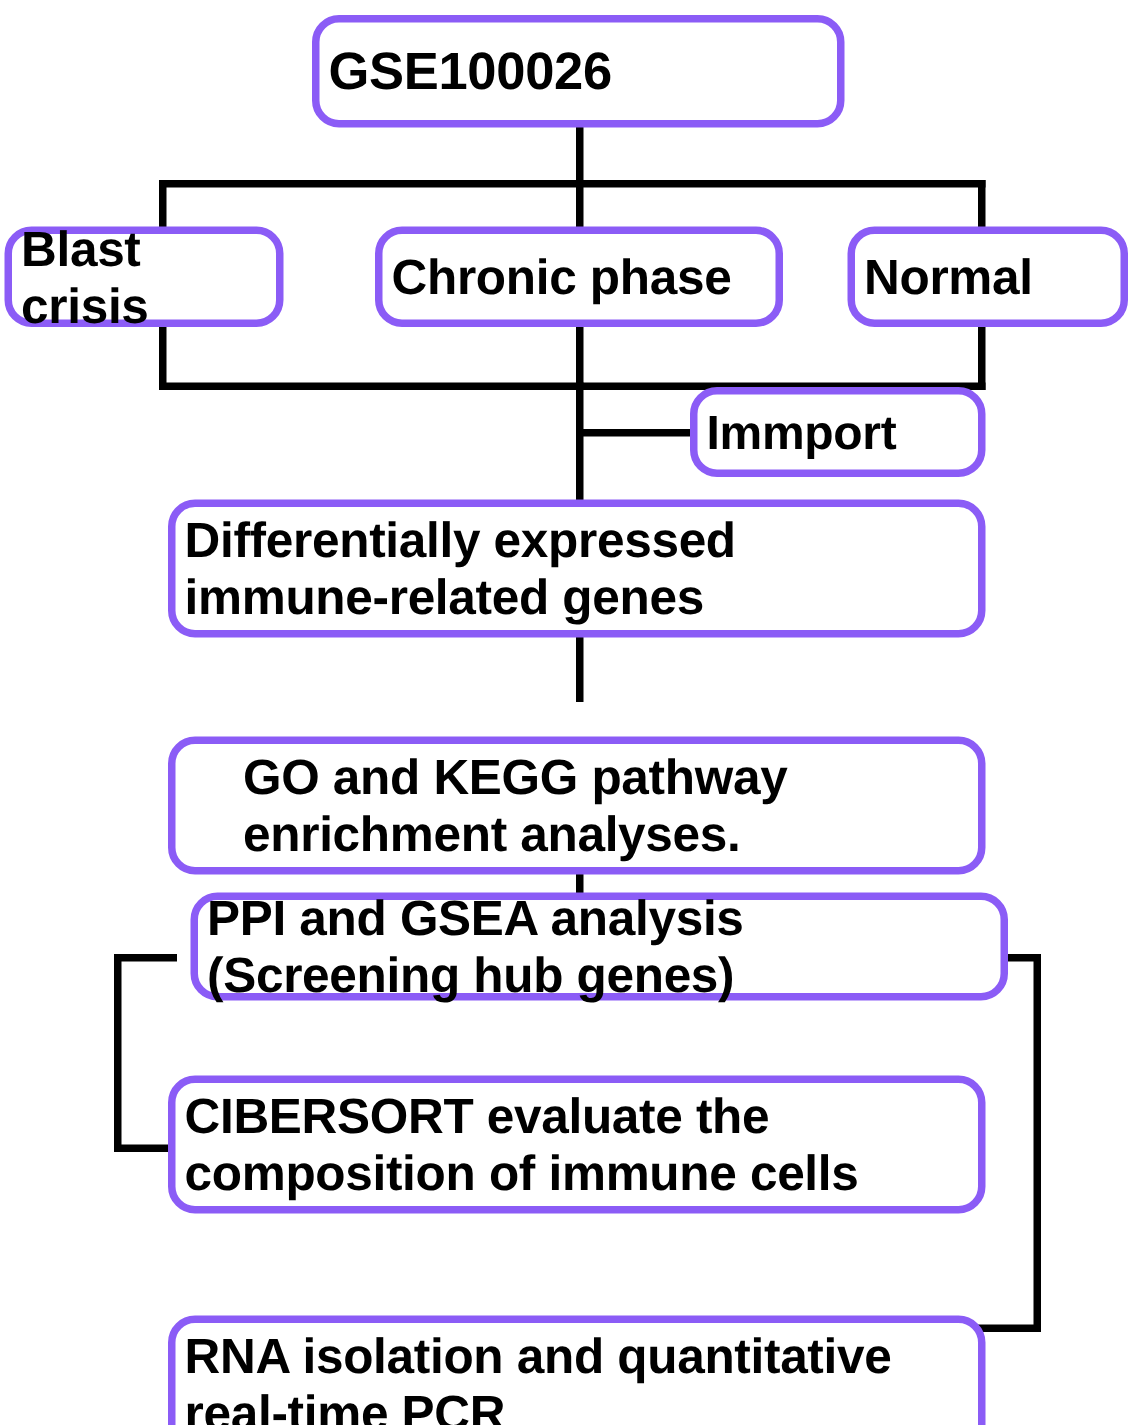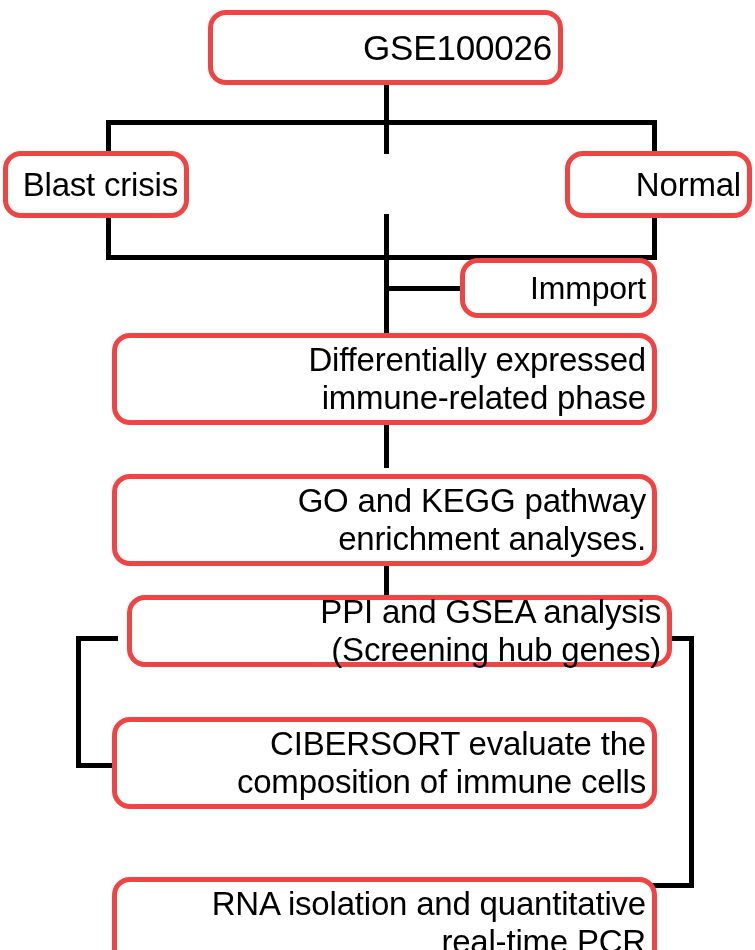--- a/index.html
+++ b/index.html
@@ -15,29 +15,29 @@
     position: relative;
     width: 755px;
     height: 950px;
     background: #ffffff;
     overflow: hidden;
   }
   
   .node {
     position: absolute;
     box-sizing: border-box;
-    border: 5px solid #ef4444;
+    border: 5px solid #8b5cf6;
     border-radius: 18px;
     background: #ffffff;
     display: flex;
     align-items: center;
     justify-content: center;
-    text-align: right;
+    text-align: left;
     color: #000000;
-    font-weight: 400;
+    font-weight: 700;
     line-height: 1.14;
     letter-spacing: -0.2px;
     z-index: 3;
     padding: 0 6px;
   }
   .node .node-label {
     display: block;
     white-space: pre-line;
     width: 100%;
   }
@@ -89,35 +89,38 @@
   <div class="conn conn-h" style="left:650px; top:883px; width:44px;"></div>
 
   <div class="node node-title" style="left:208px; top:10px; width:355px; height:75px;">
     <span class="node-label">GSE100026</span>
   </div>
 
   <div class="node node-stage" style="left:3px; top:151px; width:186px; height:67px;">
     <span class="node-label">Blast crisis</span>
   </div>
 
+  <div class="node node-stage" style="left:250px; top:151px; width:272px; height:67px;">
+    <span class="node-label">Chronic phase</span>
+  </div>
 
   <div class="node node-stage" style="left:565px; top:151px; width:187px; height:67px;">
     <span class="node-label">Normal</span>
   </div>
 
   <div class="node node-source" style="left:460px; top:258px; width:197px; height:60px;">
     <span class="node-label">Immport</span>
   </div>
 
   <div class="node node-step" style="left:112px; top:333px; width:545px; height:92px;">
     <span class="node-label">Differentially expressed
-immune-related phase</span>
+immune-related genes</span>
   </div>
 
-  <div class="node node-step" style="left:112px; top:474px; width:545px; height:92px;padding-left:45px;">
+  <div class="node node-step" style="left:112px; top:491px; width:545px; height:92px;padding-left:45px;">
     <span class="node-label">GO and KEGG pathway
 enrichment analyses.</span>
   </div>
 
   <div class="node node-step" style="left:99px; top:595px; width:545px; height:72px;margin-left:28px;">
     <span class="node-label">PPI and GSEA analysis
 (Screening hub genes)</span>
   </div>
 
   <div class="node node-step" style="left:112px; top:717px; width:545px; height:92px;">

